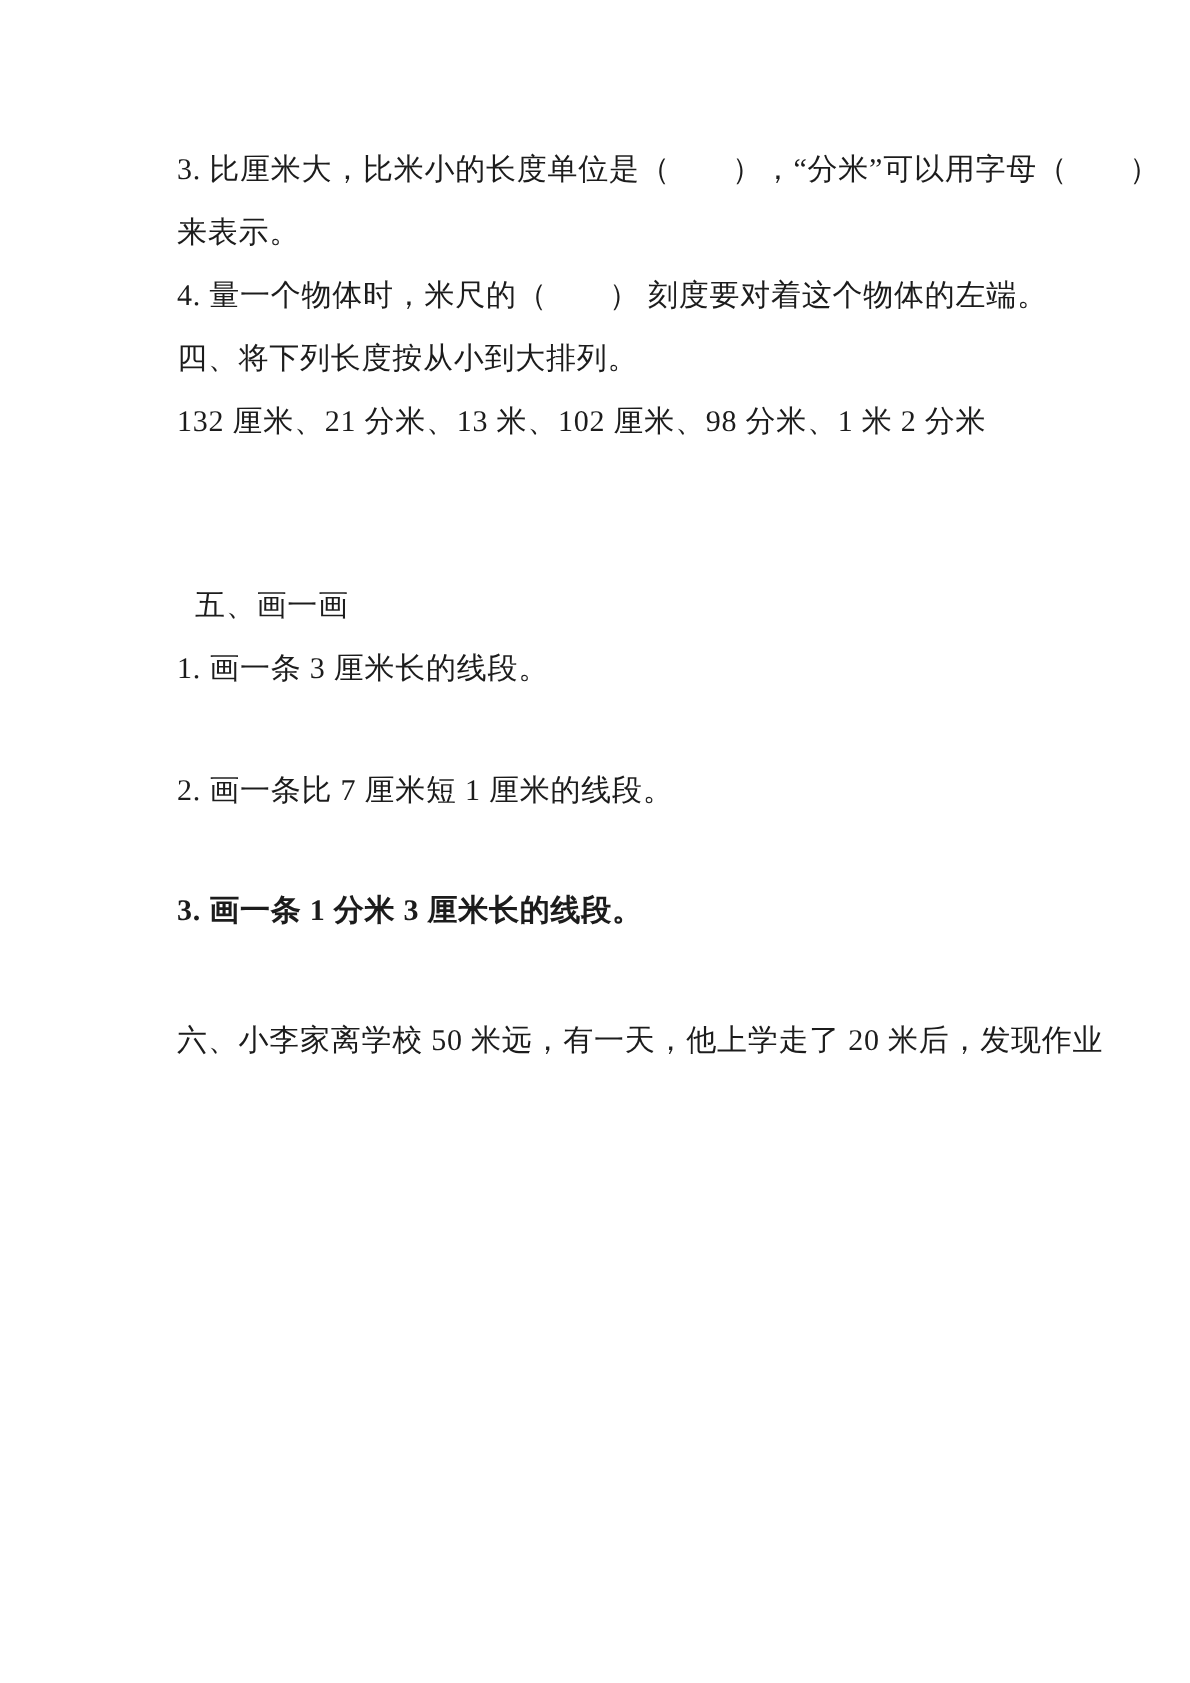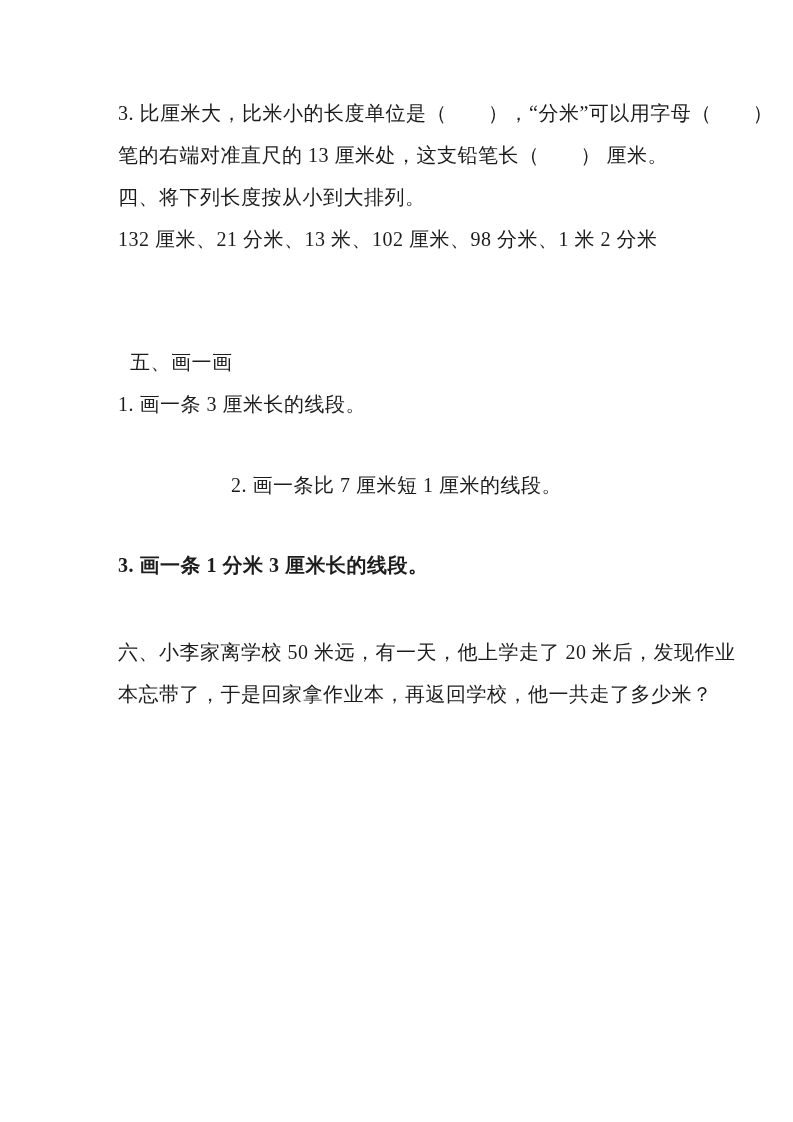--- a/index.html
+++ b/index.html
@@ -21,38 +21,38 @@
     color: #1c1c1c;
   }
   .line {
     height: 42px;
     line-height: 42px;
     white-space: nowrap;
     letter-spacing: 0.5px;
   }
   
   .gap-before-section5 { margin-top: 81px; margin-left: 12px; }
-  .gap-answer-1 { margin-top: 39px; text-align: center; }
+  .gap-answer-1 { margin-top: 39px; }
   .gap-answer-2 { margin-top: 38px; font-weight: bold; }
   .gap-before-section6 { margin-top: 45px; }
 </style>
 </head>
 <body>
 
 <div class="page">
 
   <div class="line">3. 比厘米大，比米小的长度单位是（　　），“分米”可以用字母（　　）</div>
+  <div class="line">来表示。</div>
 
+  <div class="line">4. 量一个物体时，米尺的（　　） 刻度要对着这个物体的左端。</div>
 
-  <div class="line">笔的右端对准直尺的 13 厘米处，这支铅笔长（　　） 厘米。</div>
 
   <div class="line">四、将下列长度按从小到大排列。</div>
   <div class="line">132 厘米、21 分米、13 米、102 厘米、98 分米、1 米 2 分米</div>
 
   <div class="line gap-before-section5">五、画一画</div>
   <div class="line">1. 画一条 3 厘米长的线段。</div>
   <div class="line gap-answer-1">2. 画一条比 7 厘米短 1 厘米的线段。</div>
   <div class="line gap-answer-2">3. 画一条 1 分米 3 厘米长的线段。</div>
 
   <div class="line gap-before-section6">六、小李家离学校 50 米远，有一天，他上学走了 20 米后，发现作业</div>
-  <div class="line">本忘带了，于是回家拿作业本，再返回学校，他一共走了多少米？</div>
 
 </div>
 
 </body></html>

